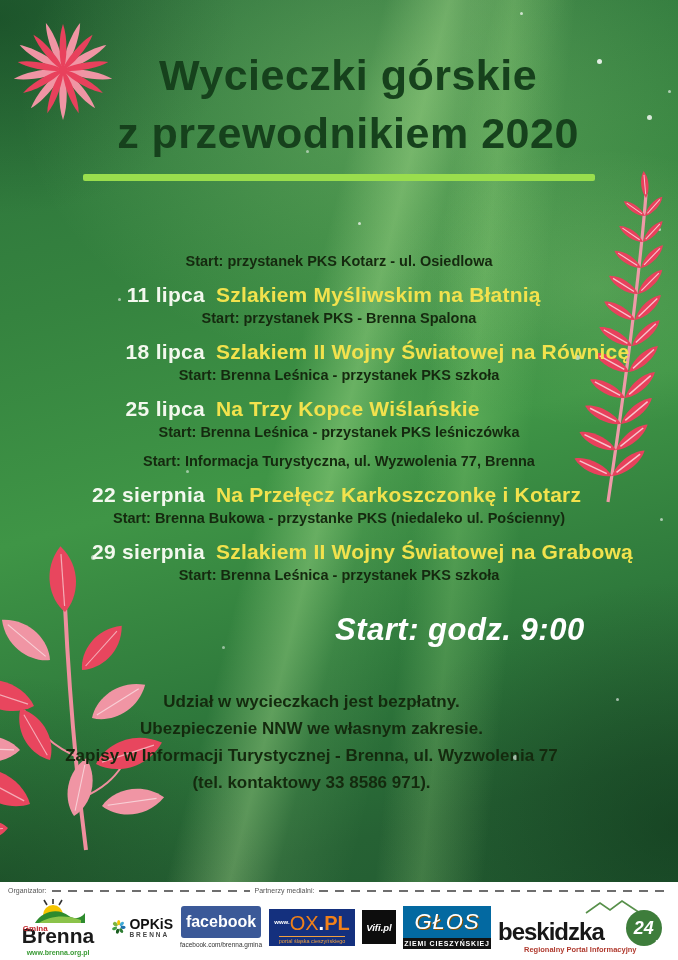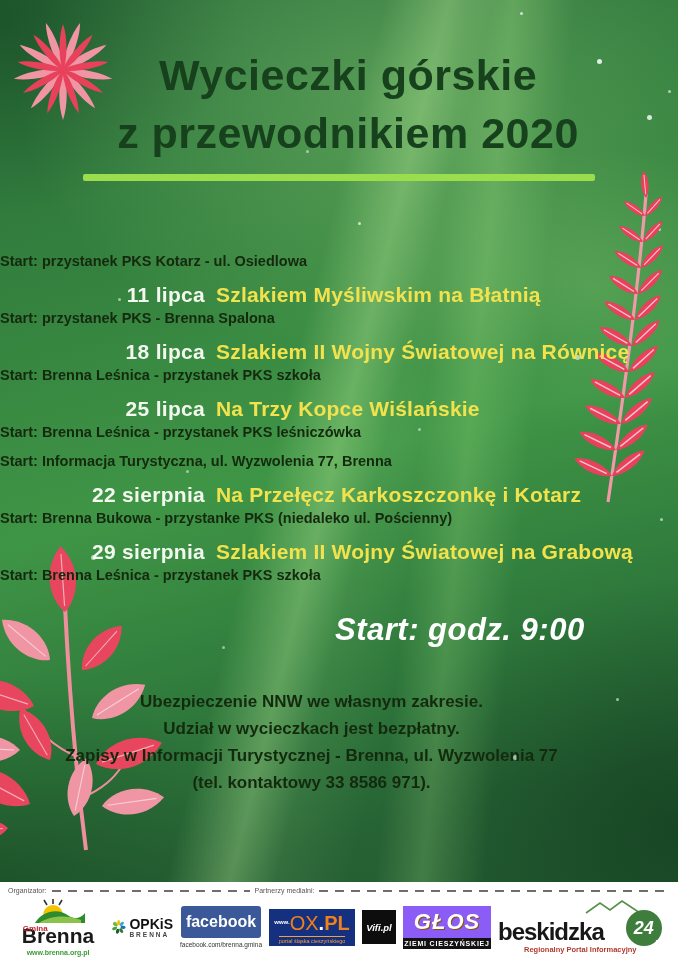--- a/index.html
+++ b/index.html
@@ -34,21 +34,21 @@
   .content{position:absolute;inset:0;z-index:3;}
   .title{margin:46px 0 0 0;padding-left:18px;text-align:center;
     color:#16411c;font-size:43px;line-height:58px;font-weight:800;letter-spacing:.5px;}
   .underline{width:512px;height:7px;margin:12px auto 0;background:#9ade4d;border-radius:2px;}
   .events{margin-top:72px;}
   .event{margin-bottom:12px;}
   .event-row{display:flex;align-items:baseline;}
   .event-date{flex:0 0 205px;text-align:right;padding-right:11px;
     font-size:21px;line-height:26px;font-weight:800;color:#f3f8ee;letter-spacing:.3px;}
   .event-title{font-size:21px;line-height:26px;font-weight:800;color:#f2e24d;letter-spacing:.2px;}
-  .event-start{margin-top:2px;font-size:14.5px;line-height:17px;
+  .event-start{margin-top:2px;text-align:center;font-size:14.5px;line-height:17px;
     font-weight:700;color:#15290f;}
   .start-time{margin:28px 0 0 335px;font-size:31px;font-weight:800;font-style:italic;
     color:#ffffff;letter-spacing:.5px;}
   .info{margin-top:40px;padding-right:55px;text-align:center;
     font-size:17px;line-height:27px;font-weight:800;color:#142a0e;}
   
   .footer{position:absolute;left:0;bottom:0;width:678px;height:78px;background:#ffffff;z-index:4;}
   .sep{display:flex;align-items:center;gap:5px;padding:5px 8px 0 8px;}
   .sep-label{font-size:7px;color:#555;white-space:nowrap;}
   .sep-dash{height:2px;background:repeating-linear-gradient(90deg,#6e6e6e 0 9px,transparent 9px 16px);}
@@ -77,22 +77,22 @@
   .ox-www{color:#fff;font-size:6px;font-weight:700;vertical-align:6px;}
   .ox-ox{color:#f08019;font-size:20px;font-weight:400;}
   .ox-dot{color:#fff;font-size:20px;font-weight:800;}
   .ox-pl{color:#f08019;font-size:20px;font-weight:800;}
   .ox-sub{color:#f0a040;font-size:5.5px;border-top:1px solid #f0a040;margin:1px 4px 0;padding-top:1px;}
   
   .lg-vifi{width:34px;height:34px;background:#0d0d0d;justify-content:center;}
   .vifi-name{color:#fff;font-size:9.5px;font-style:italic;font-weight:700;}
   
   .lg-glos{width:88px;}
-  .glos-top{width:88px;height:32px;line-height:32px;background:#8b5cf6;color:#fff;text-align:center;
-    font-size:22px;font-weight:700;font-style:italic;letter-spacing:1px;text-shadow:1px 1px 0 #8a5200;}
+  .glos-top{width:88px;height:32px;line-height:32px;background:#0369a1;color:#fff;text-align:center;
+    font-size:22px;font-weight:400;font-style:italic;letter-spacing:1px;text-shadow:1px 1px 0 #8a5200;}
   .glos-bar{width:88px;background:#121212;color:#fff;font-size:7px;font-weight:700;
     letter-spacing:.8px;text-align:center;padding:2px 0;}
   
   .lg-besk{width:168px;align-items:flex-start;}
   .besk-mts{margin-left:86px;display:block;}
   .besk-row{display:flex;align-items:flex-end;margin-top:-4px;gap:20px;}
   .besk-name{font-size:24px;font-weight:800;letter-spacing:-1px;color:#171717;}
   .besk-circle{position:relative;width:36px;height:36px;margin-left:2px;border-radius:50%;
     background:#3e7d3b;display:flex;align-items:center;justify-content:center;}
   .besk-num{color:#fff;font-size:18px;font-weight:800;font-style:italic;}
@@ -236,22 +236,22 @@
           <span class="event-date">29 sierpnia</span>
           <span class="event-title">Szlakiem II Wojny Światowej na Grabową</span>
         </div>
         <div class="event-start">Start: Brenna Leśnica - przystanek PKS szkoła</div>
       </div>
     </div>
 
     <div class="start-time">Start: godz. 9:00</div>
 
     <div class="info">
+      <div>Udział w wycieczkach jest bezpłatny.</div>
       <div>Ubezpieczenie NNW we własnym zakresie.</div>
-      <div>Udział w wycieczkach jest bezpłatny.</div>
       <div>Zapisy w Informacji Turystycznej - Brenna, ul. Wyzwolenia 77</div>
       <div>(tel. kontaktowy 33 8586 971).</div>
     </div>
   </div>
 
   <div class="footer">
     <div class="sep">
       <span class="sep-label">Organizator:</span>
       <span class="sep-dash fixed"></span>
       <span class="sep-label">Partnerzy medialni:</span>

